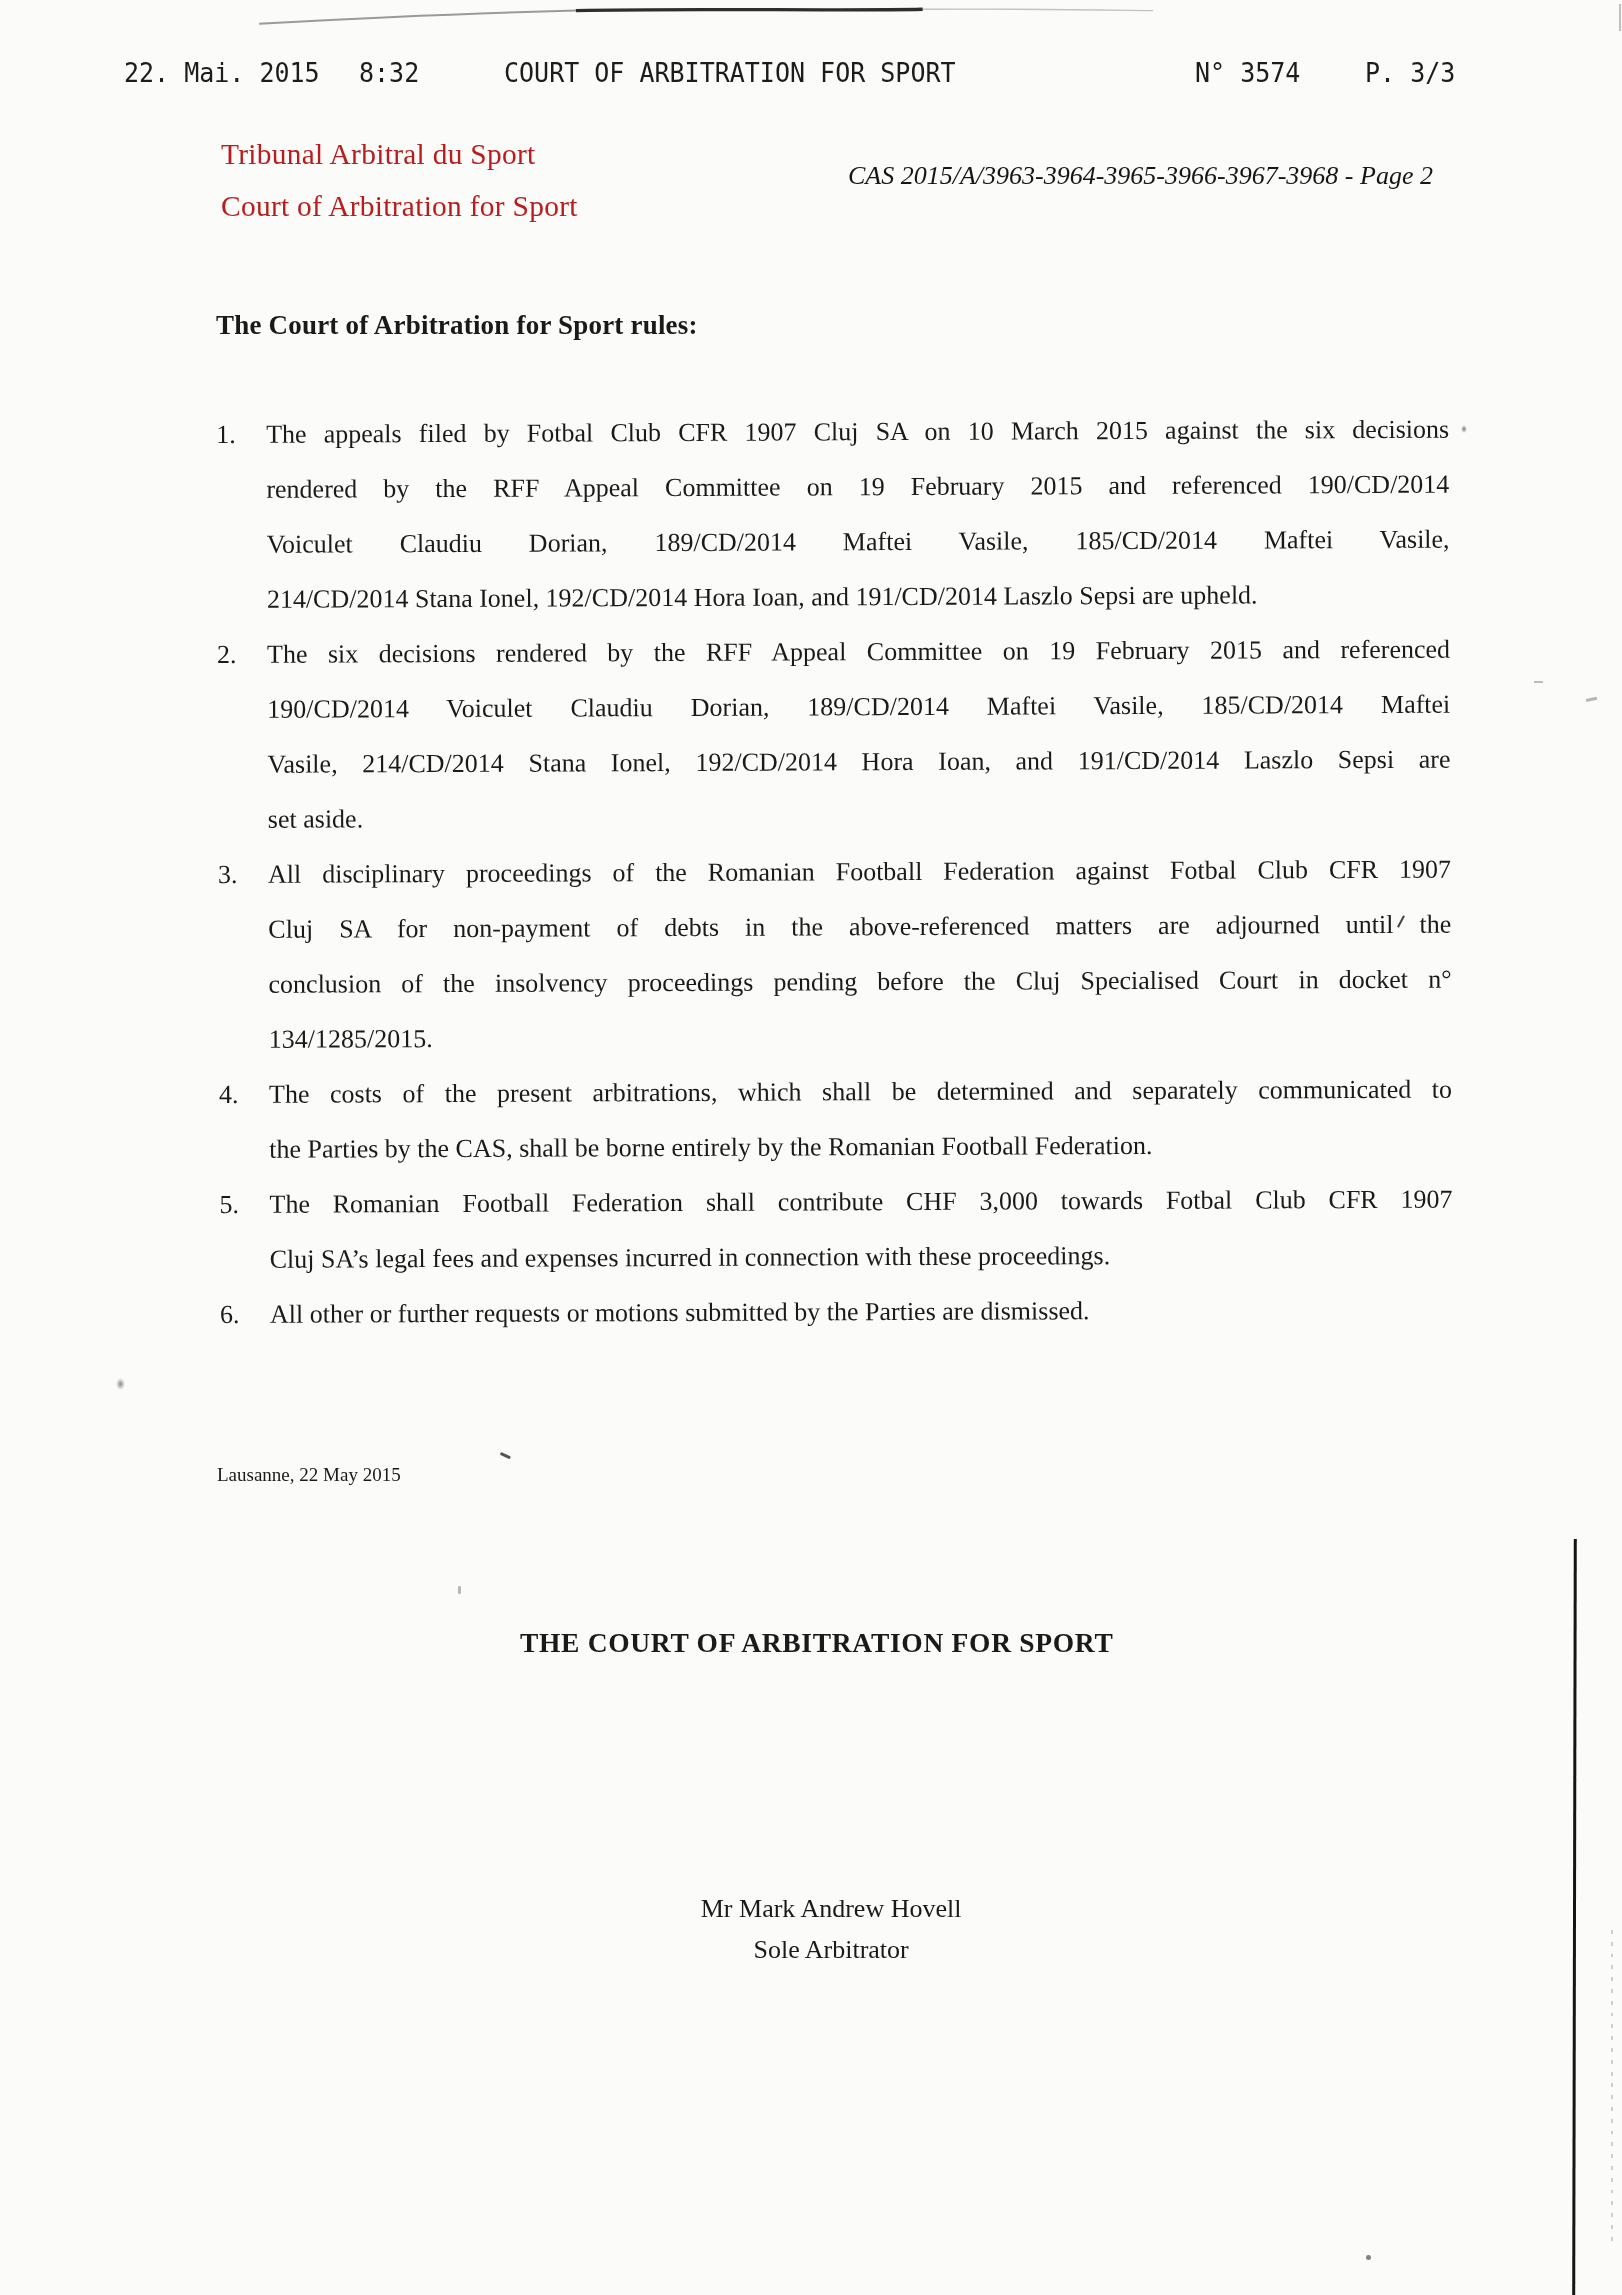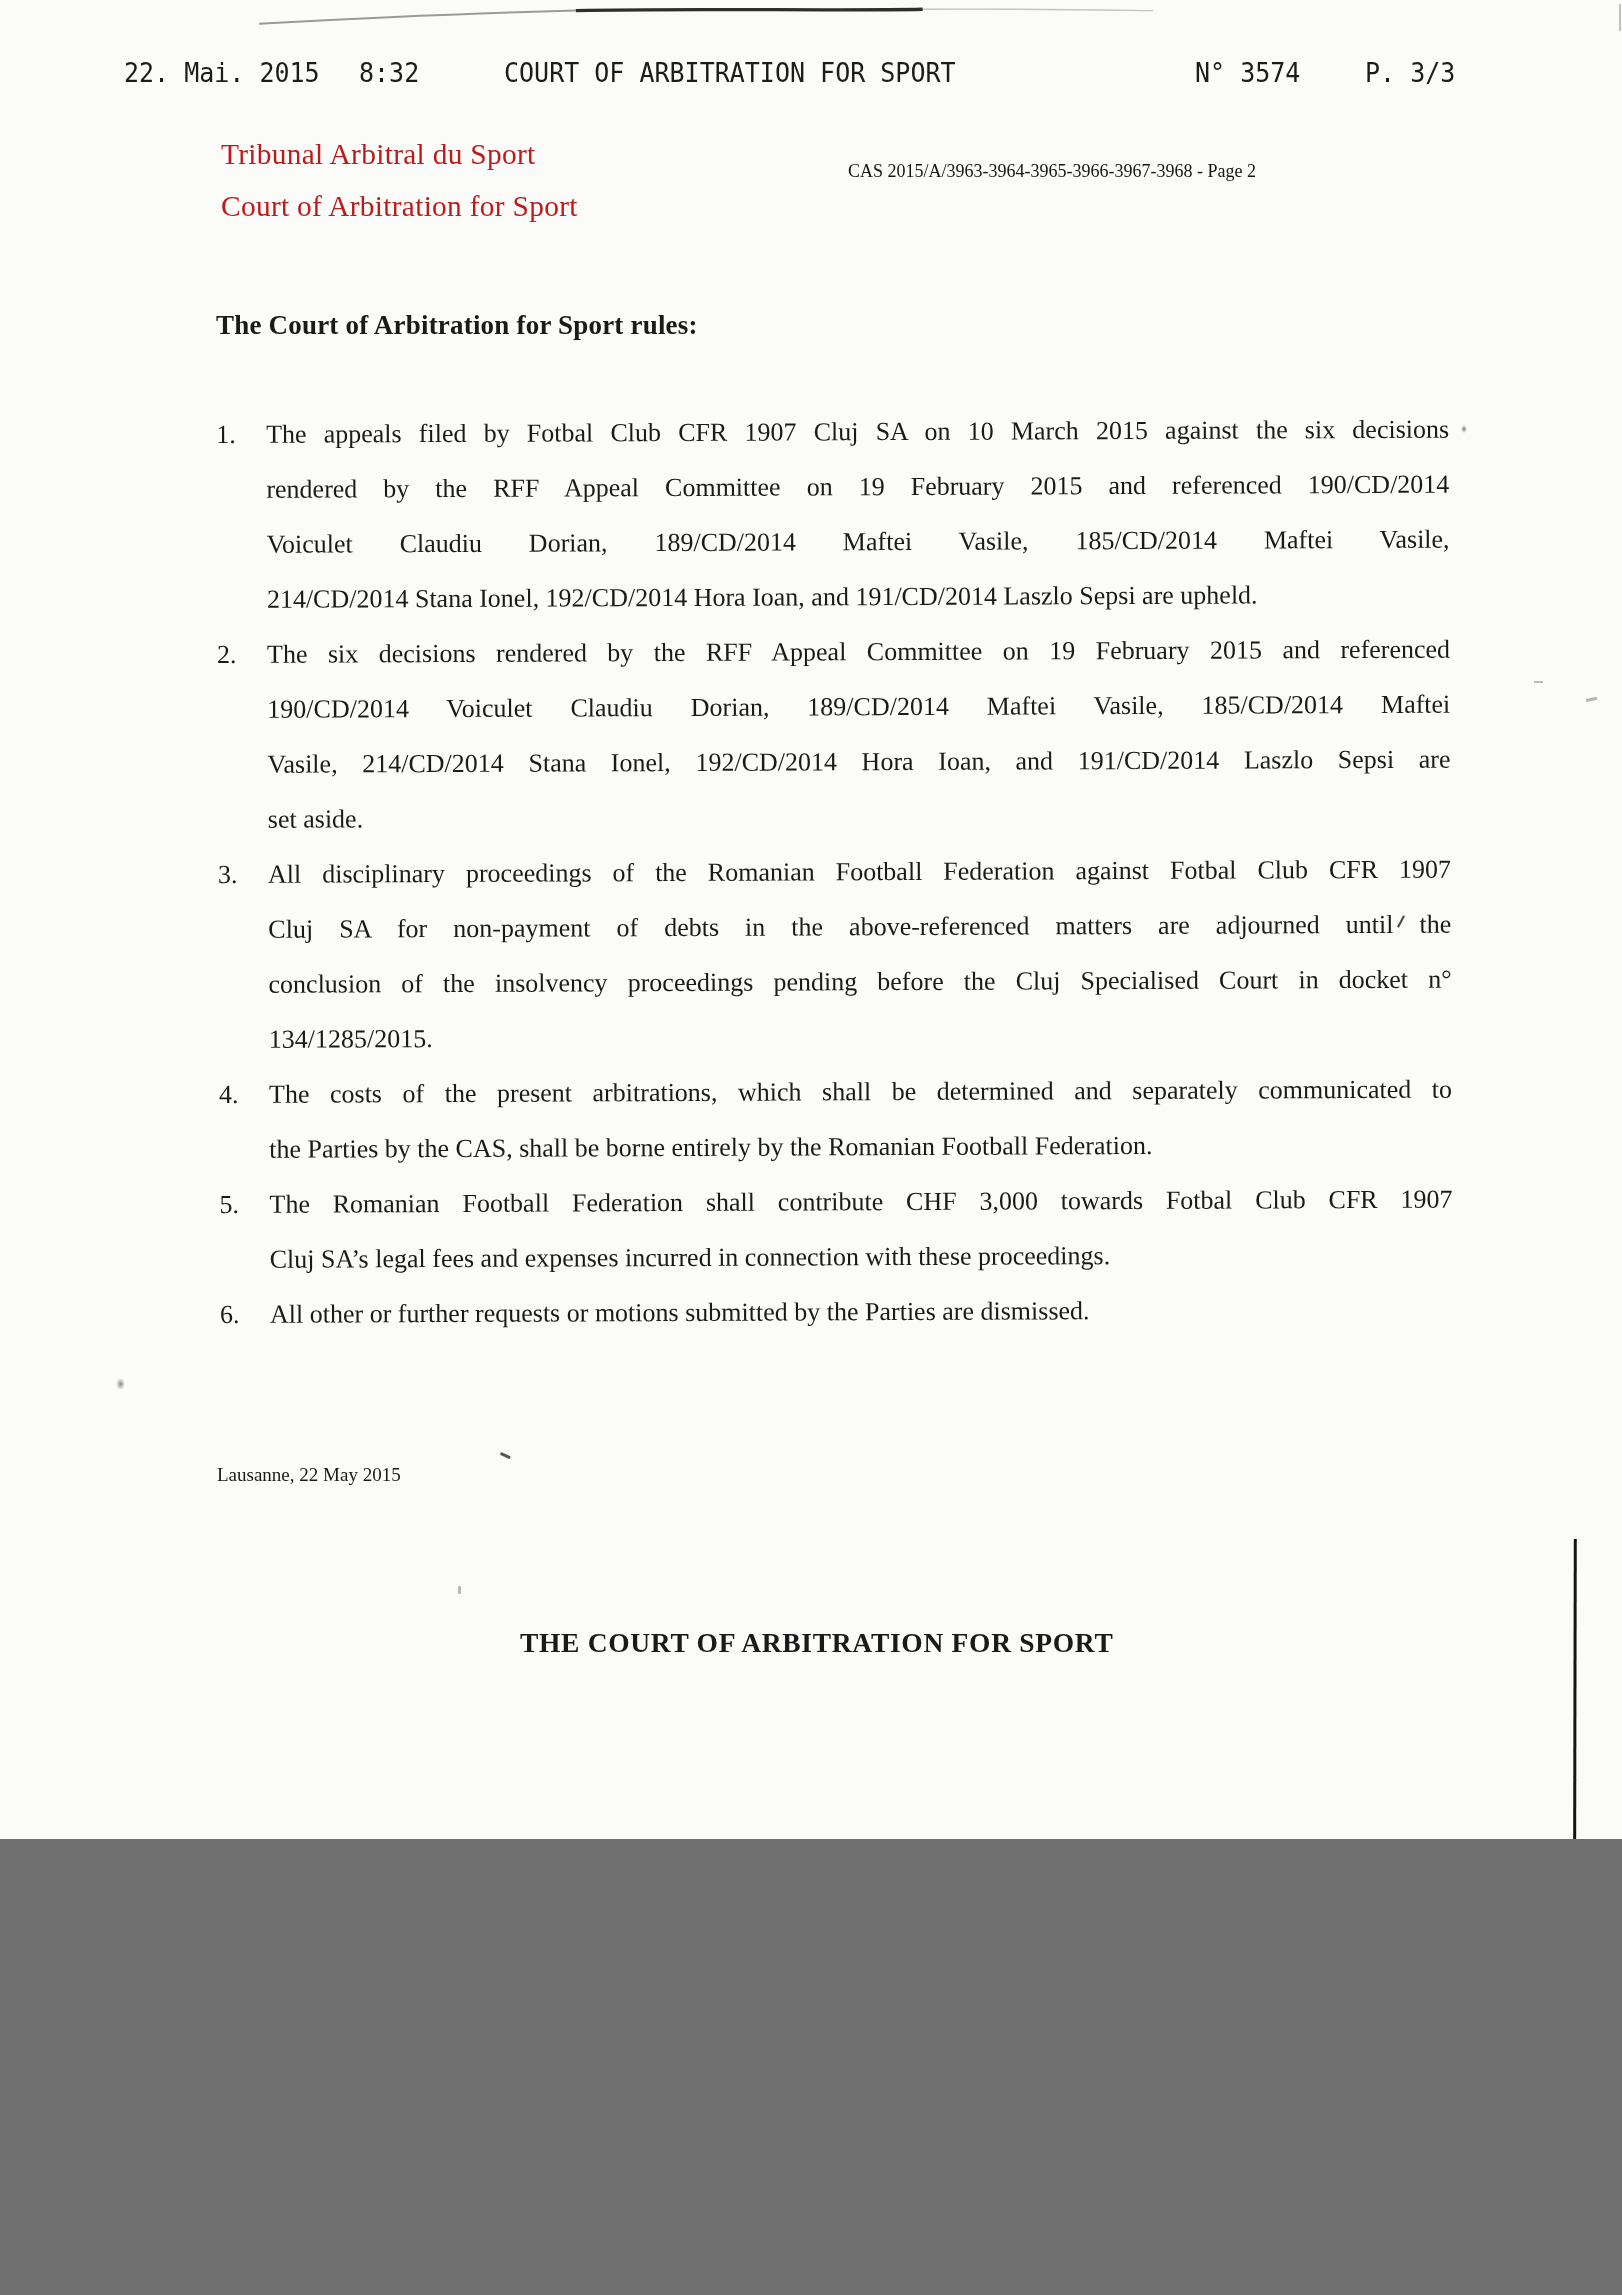--- a/index.html
+++ b/index.html
@@ -1,36 +1,36 @@
 <!DOCTYPE html>
 <html style="--paper: #fbfbfa; --ink: #1a1a1a;font-size:10.5px"><head>
 <meta charset="utf-8">
 <style>
   html,body{margin:0;padding:0;background:#6f6f6f;}
   .page{
-    position:relative;width:1623px;height:1839px;margin:0 auto;
+    position:relative;width:1623px;height:2295px;margin:0 auto;
     background:var(--paper,#fbfbfa);overflow:hidden;
     color:var(--ink,#1a1a1a);
     font-family:"Liberation Serif","DejaVu Serif",serif;
   }
   
   .fax-header span{
     position:absolute;top:58px;display:inline-block;
     font-family:"DejaVu Sans Mono","Liberation Mono",monospace;
     font-size:25px;color:#1c1c1c;transform:scaleY(1.08);
     white-space:nowrap;
   }
   .fh-date{left:124px;}
   .fh-time{left:359px;}
   .fh-sender{left:504px;}
   .fh-number{left:1195px;}
   .fh-page{left:1365px;}
   
   .letterhead{position:absolute;left:221px;top:128px;font-size:29.4px;line-height:52px;color:#b91c1c;letter-spacing:0.3px;white-space:nowrap;}
-  .case-ref{position:absolute;left:848px;top:161px;font-size:18px;color:#161616;white-space:nowrap;}
+  .case-ref{position:absolute;left:848px;top:161px;font-size:26px;color:#161616;white-space:nowrap;font-style:italic;}
   
   .ruling-heading{position:absolute;left:216px;top:310px;font-size:27px;font-weight:bold;letter-spacing:0.2px;white-space:nowrap;}
   .rulings{position:absolute;left:216px;top:407px;width:1233px;font-size:26px;line-height:55px;transform:rotate(-0.25deg);transform-origin:left top;}
   .item{position:relative;padding-left:50px;}
   .item .num{position:absolute;left:0;top:0;}
   .line{min-height:55px;}
   .line.just{text-align:justify;text-align-last:justify;}
   .place-date{position:absolute;left:217px;top:1464px;font-size:19px;white-space:nowrap;}
   .sig-heading{position:absolute;left:0;top:1627px;width:1623px;text-align:center;font-size:27.5px;font-weight:bold;letter-spacing:0.7px;transform:translateX(5.2px);white-space:nowrap;}
   .signatory{position:absolute;left:0;top:1888px;width:1623px;text-align:center;font-size:26px;line-height:41px;transform:translateX(19.6px);}

